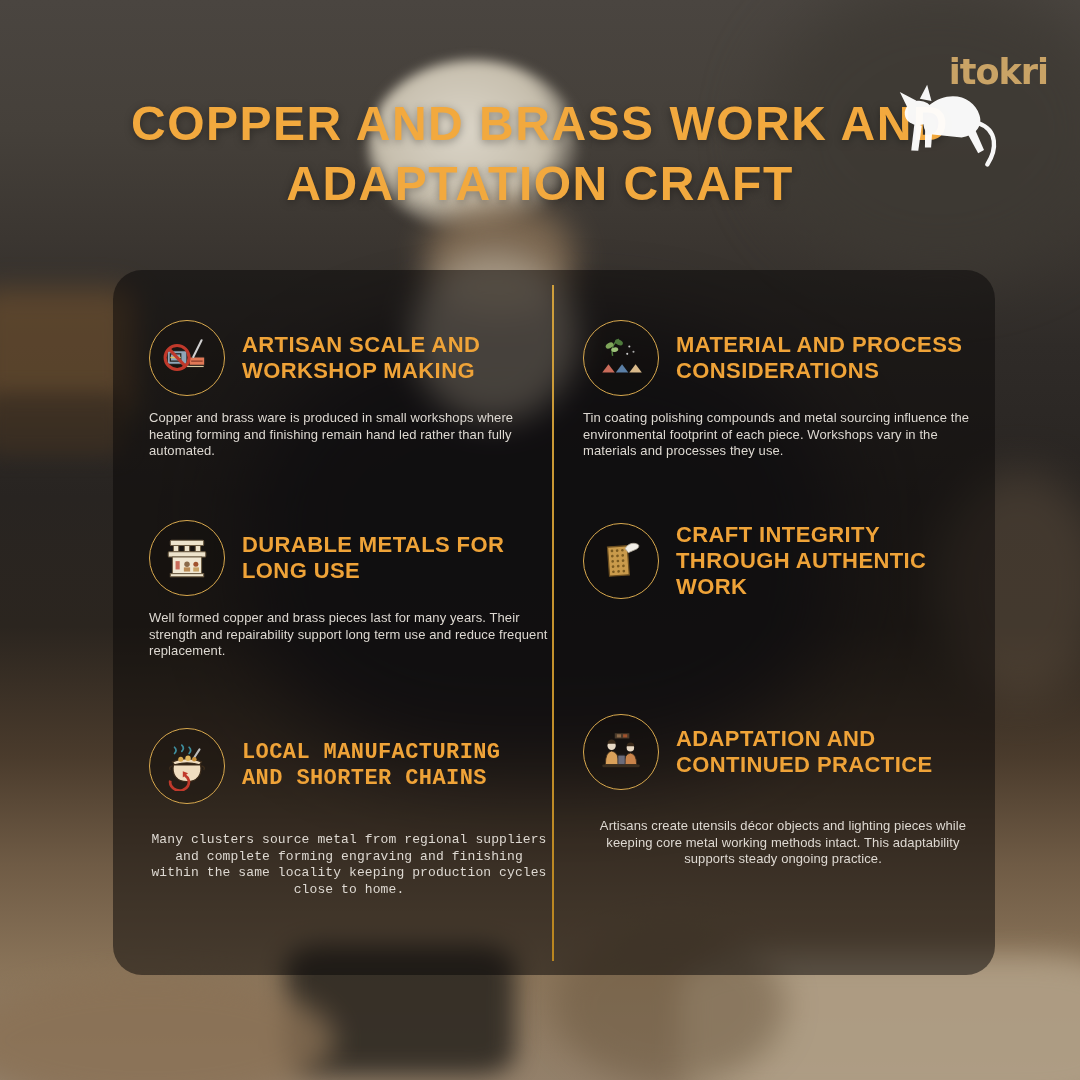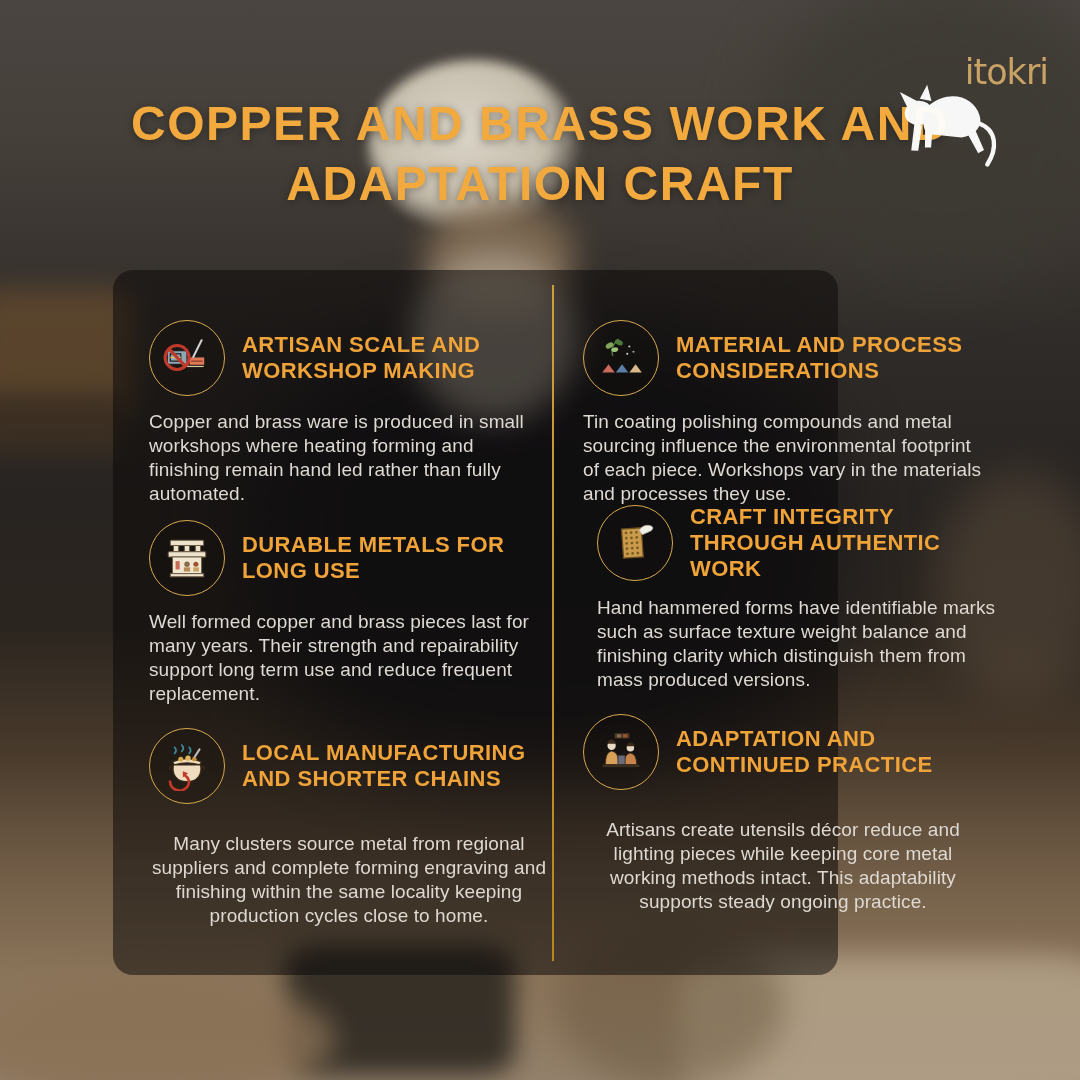--- a/index.html
+++ b/index.html
@@ -22,47 +22,47 @@
   .shelf2{left:-15px;top:392px;width:140px;height:64px;background:#3c2f22;opacity:.85;filter:blur(10px);border-radius:12%;}
   .armR{left:935px;top:470px;width:170px;height:230px;background:#5c4d3d;opacity:.5;filter:blur(22px);}
   .matR{left:680px;top:955px;width:440px;height:150px;background:#b3a289;opacity:.85;filter:blur(14px);border-radius:20%;}
   .anvil{left:285px;top:945px;width:230px;height:130px;background:#2e2922;opacity:.9;filter:blur(12px);border-radius:16%;}
   .pillar{left:555px;top:925px;width:230px;height:160px;background:#6e5b43;opacity:.55;filter:blur(16px);}
   .sandL{left:-35px;top:975px;width:370px;height:130px;background:#8a7155;opacity:.8;filter:blur(14px);}
   .wallDarkR{left:760px;top:-20px;width:360px;height:300px;background:#3d3933;opacity:.8;filter:blur(30px);}
 
   
   .logo{position:absolute;top:48px;right:28px;width:160px;height:120px;z-index:3;}
-  .logo-text{position:absolute;top:4px;right:4px;font-size:35px;font-weight:400;
+  .logo-text{position:absolute;top:4px;right:4px;font-size:35px;font-weight:700;
              color:#c9a366;letter-spacing:-1px;font-family:"DejaVu Sans",sans-serif;}
   .cat{position:absolute;top:30px;right:42px;width:122px;height:96px;}
 
   
   .title{position:absolute;top:94px;left:0;width:100%;text-align:center;z-index:2;
          color:#f2a93e;font-weight:800;font-size:48px;letter-spacing:1.5px;line-height:1.25;
          text-shadow:0 2px 8px rgba(0,0,0,.35);}
   .title span{display:block;}
 
   
-  .panel{position:absolute;left:113px;top:270px;width:725px;height:705px;z-index:2;
-         background:rgba(9,8,7,.52);border-radius:20px;}
+  .panel{position:absolute;left:113px;top:270px;width:882px;height:705px;z-index:2;
+         background:rgba(9,8,7,.52);border-radius:29px;}
   .divider{position:absolute;left:439px;top:15px;width:2px;height:676px;
            background:linear-gradient(#cf9f3c,#b9851f);}
   .cell{position:absolute;width:400px;}
   .c1{left:36px;top:50px;} .c2{left:470px;top:50px;}
-  .c3{left:36px;top:250px;} .c4{left:470px;top:234px;margin-left:14px;}
-  .c5{left:36px;top:458px;} .c6{left:470px;top:444px;}
+  .c3{left:36px;top:250px;} .c4{left:470px;top:252px;}
+  .c5{left:36px;top:458px;font-family:Liberation Mono, monospace;} .c6{left:470px;top:444px;}
   .icon-row{display:flex;align-items:center;gap:17px;}
   .icon-circle{width:74px;height:74px;border-radius:50%;flex:0 0 auto;
                border:1.6px solid #d9a94e;background:rgba(15,12,8,.25);
                display:flex;align-items:center;justify-content:center;}
   .icon-circle svg{width:50px;height:50px;}
   .heading{font-size:22px;font-weight:800;color:#efa338;letter-spacing:.4px;
            line-height:1.18;max-width:358px;}
-  .body-text{margin-top:14px;font-size:19px;color:#ded9d2;line-height:1.27;
+  .body-text{margin-top:14px;font-size:13px;color:#ded9d2;line-height:1.27;
              letter-spacing:.1px;max-width:402px;}
   .c5 .body-text,.c6 .body-text{margin-top:28px;text-align:center;}
 </style>
 </head>
 <body>
 
 <div class="canvas">
 
   <div class="bg-el wallDarkR"></div>
   <div class="bg-el shelf1"></div>
@@ -185,21 +185,20 @@
                 <circle cx="26" cy="29" r="1.3"></circle>
               <circle cx="16" cy="34" r="1.3"></circle>
                 <circle cx="21" cy="34" r="1.3"></circle>
                 <circle cx="26" cy="34" r="1.3"></circle>
             </g>
             <path d="M28,12 C31,7 36,6 40,8 C42,9 41,12 38,13 L31,16 Z" fill="#f2efe8" stroke="#b0a89a" stroke-width="0.8"></path>
           </svg>
         </div>
         <div class="heading">CRAFT INTEGRITY THROUGH AUTHENTIC WORK</div>
       </div>
-      <div class="body-text">Hand hammered forms have identifiable marks such as surface texture weight balance and finishing clarity which distinguish them from mass produced versions.</div>
     </div>
 
     <div class="cell c5">
       <div class="icon-row">
         <div class="icon-circle">
           <svg viewBox="0 0 48 48">
             <path d="M12,6 q3,3 0,6 M19,4 q3,3 0,6 M26,6 q3,3 0,6" fill="none" stroke="#3e8e9e" stroke-width="1.6" stroke-linecap="round"></path>
             <path d="M36,8 L29,19" stroke="#bdbdbd" stroke-width="2" stroke-linecap="round"></path>
             <path d="M10,20 q14,-6 28,0 l-2,3 q-12,-4 -24,0 Z" fill="#f0ddc0" stroke="#3a2a1a" stroke-width="1.2"></path>
             <circle cx="18" cy="17.5" r="2.4" fill="#d9a94e"></circle>
@@ -228,17 +227,17 @@
             <path d="M9,36 q0,-12 6,-13 q7,1 7,13 Z" fill="#d9a05a" stroke="#3a2a1a" stroke-width="0.8"></path>
             <circle cx="33" cy="20" r="3.6" fill="#e8d9c4"></circle>
             <path d="M29.5,18.5 a3.6,3.6 0 0 1 7.2,0 Z" fill="#3a2a1a"></path>
             <path d="M27,36 q0,-10 6,-11 q6,1 6,11 Z" fill="#c9834a" stroke="#3a2a1a" stroke-width="0.8"></path>
             <rect x="21" y="27" width="7" height="9" rx="1" fill="#6b6b7a" stroke="#2a2a33" stroke-width="0.8"></rect>
             <rect x="6" y="36" width="36" height="2.6" rx="1.3" fill="#3a2e20"></rect>
           </svg>
         </div>
         <div class="heading">ADAPTATION AND CONTINUED PRACTICE</div>
       </div>
-      <div class="body-text">Artisans create utensils décor reduce and lighting pieces while keeping core metal working methods intact. This adaptability supports steady ongoing practice.</div>
+      <div class="body-text">Artisans create utensils décor objects and lighting pieces while keeping core metal working methods intact. This adaptability supports steady ongoing practice.</div>
     </div>
 
   </div>
 </div>
 
 </body></html>

